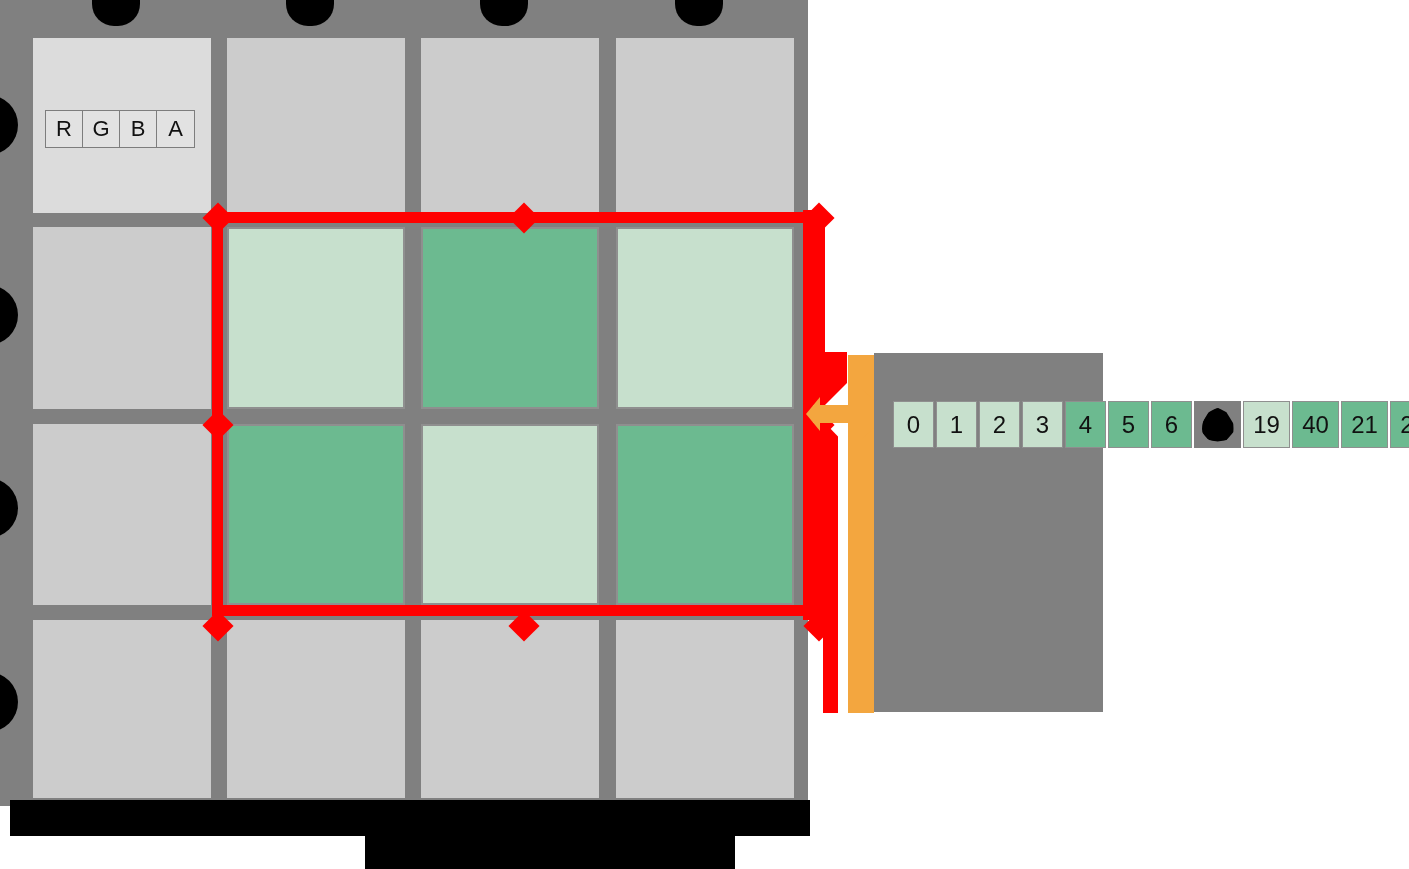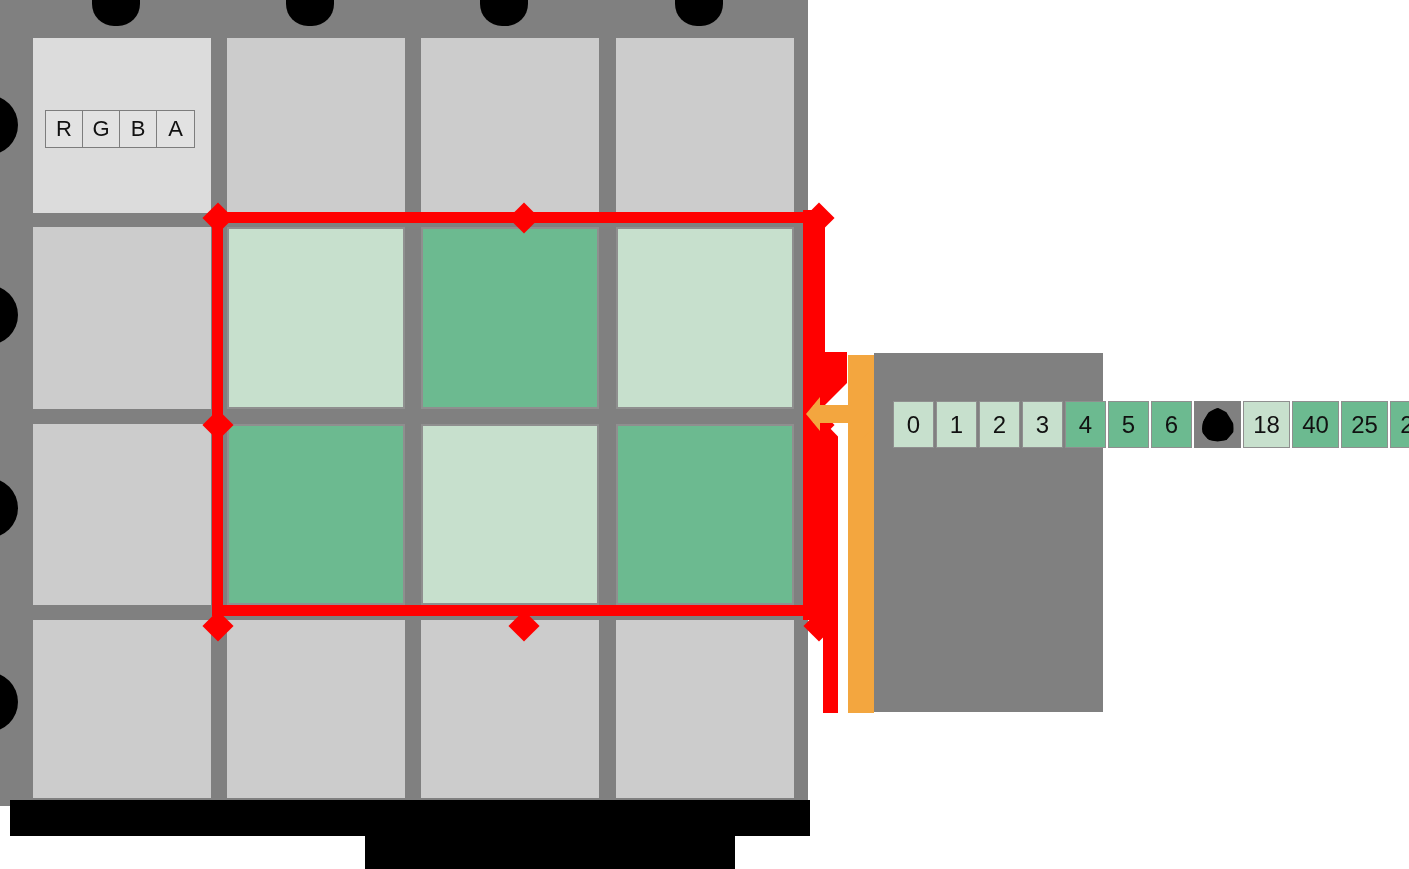--- a/index.html
+++ b/index.html
@@ -182,18 +182,18 @@
   <div class="acell light">0</div>
   <div class="acell light">1</div>
   <div class="acell light">2</div>
   <div class="acell light">3</div>
   <div class="acell dark">4</div>
   <div class="acell dark">5</div>
   <div class="acell dark">6</div>
   <div class="gapmark">
     <div class="drop"></div>
   </div>
-  <div class="acell light wide">18</div>
+  <div class="acell light wide">19</div>
   <div class="acell dark wide">40</div>
-  <div class="acell dark wide">25</div>
+  <div class="acell dark wide">21</div>
   <div class="acell dark wide">22</div>
 
 </div>
 
 </body></html>

